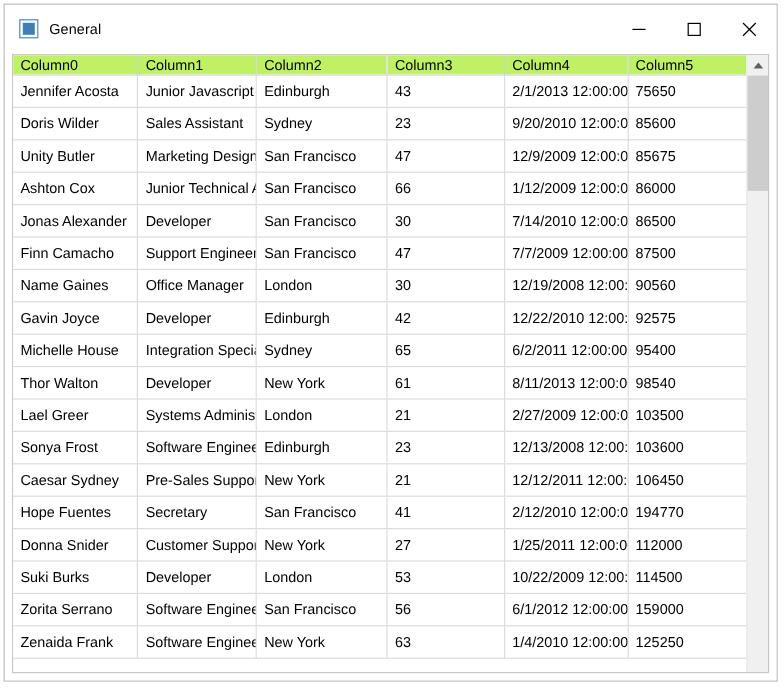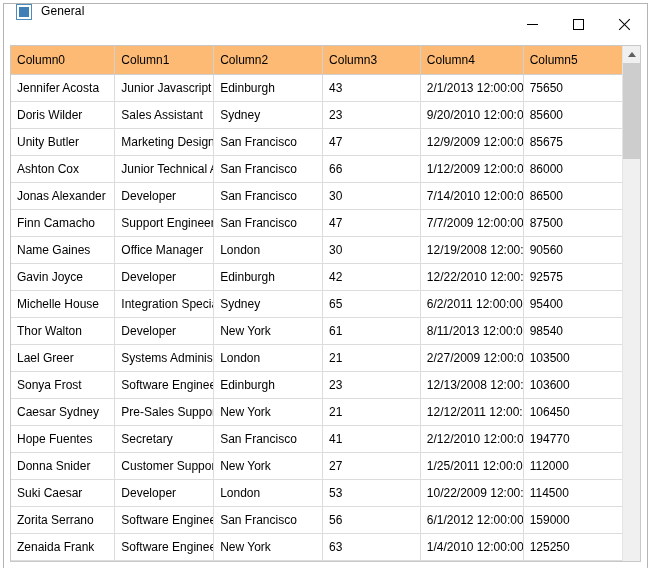--- a/index.html
+++ b/index.html
@@ -23,21 +23,21 @@
     border: 1px solid #b4b4b4;
     box-sizing: border-box;
     display: flex;
     flex-direction: column;
   }
   
   .titlebar {
     height: 40px;
     flex: 0 0 40px;
     display: flex;
-    align-items: flex-start;
+    align-items: center;
     background: #ffffff;
     border-bottom: 1px solid #ffffff;
     position: relative;
   }
   .app-icon {
     width: 16px;
     height: 16px;
     margin-left: 12px;
     margin-right: 9px;
     position: relative;
@@ -151,22 +151,22 @@
     color: #000000;
   }
   table.grid col.c0 { width: 102px; }
   table.grid col.c1 { width: 97px; }
   table.grid col.c2 { width: 107px; }
   table.grid col.c3 { width: 96px; }
   table.grid col.c4 { width: 101px; }
   table.grid col.c5 { width: 97px; }
 
   table.grid th {
-    height: 28px;
-    background: #fdba74;
+    height: 16px;
+    background: #bef264;
     border-right: 1px solid #d0d0d0;
     border-bottom: 1px solid #d0d0d0;
     text-align: left;
     font-weight: normal;
     font-size: 12px;
     padding: 0 0 0 6px;
     color: #000000;
     white-space: nowrap;
     overflow: hidden;
   }
@@ -388,21 +388,21 @@
               </tr>
               <tr>
                 <td>Donna Snider</td>
                 <td>Customer Support</td>
                 <td>New York</td>
                 <td>27</td>
                 <td>1/25/2011 12:00:00 A</td>
                 <td>112000</td>
               </tr>
               <tr>
-                <td>Suki Caesar</td>
+                <td>Suki Burks</td>
                 <td>Developer</td>
                 <td>London</td>
                 <td>53</td>
                 <td>10/22/2009 12:00:00</td>
                 <td>114500</td>
               </tr>
               <tr>
                 <td>Zorita Serrano</td>
                 <td>Software Engineer</td>
                 <td>San Francisco</td>

